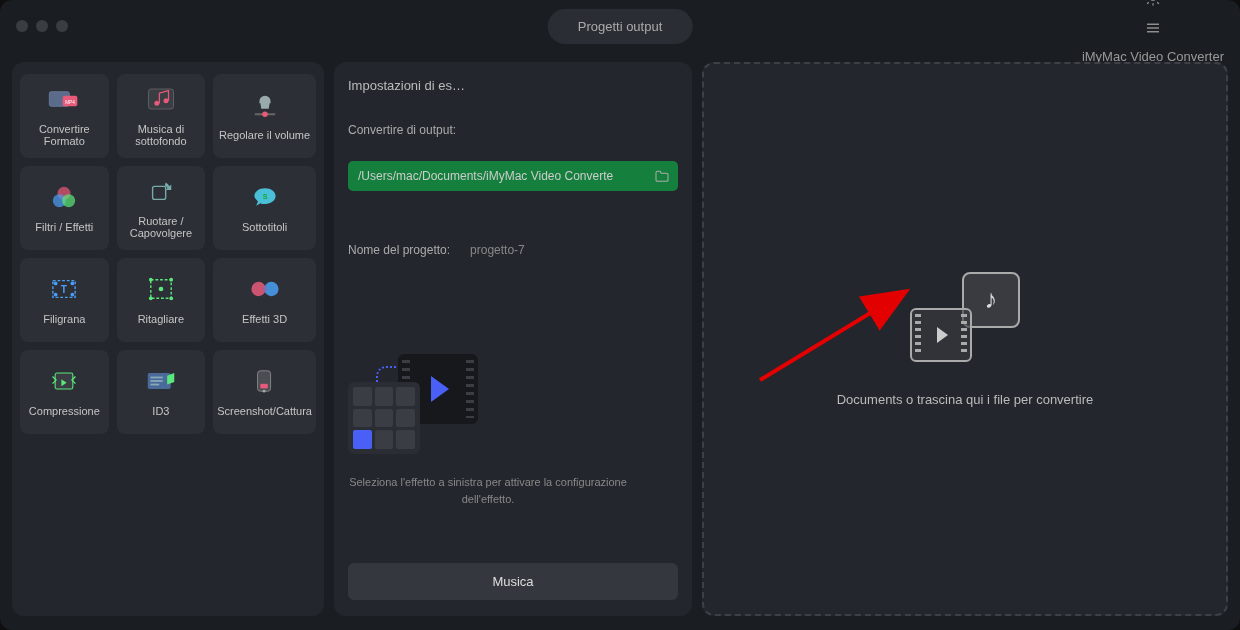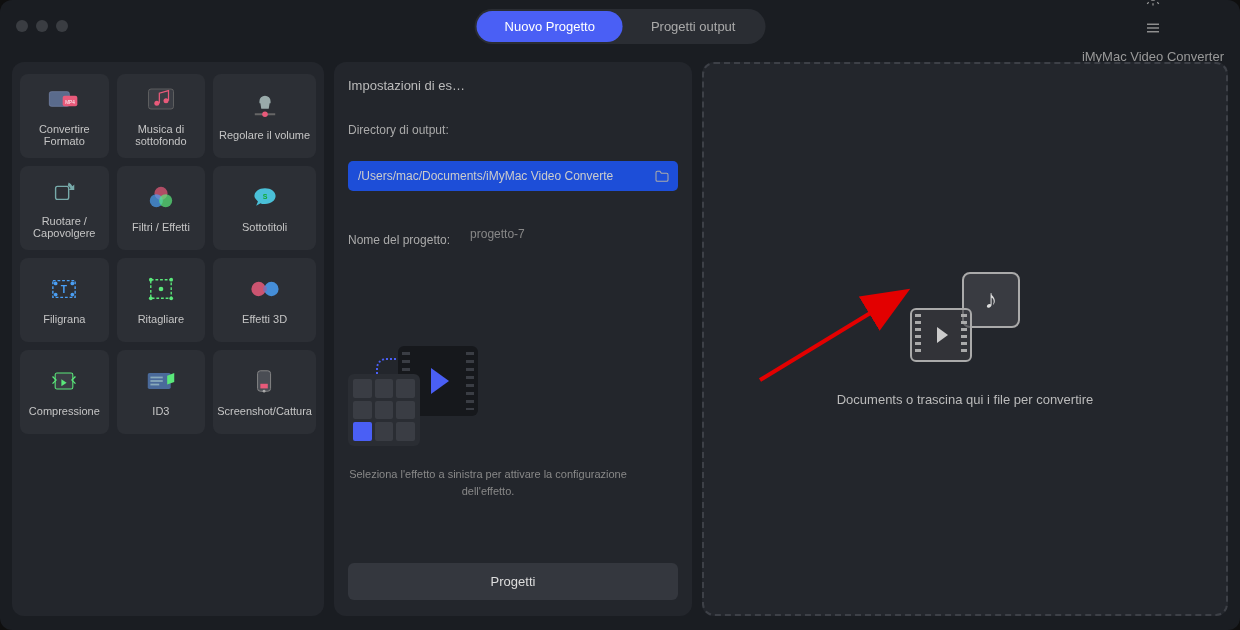--- a/index.html
+++ b/index.html
@@ -15,23 +15,23 @@
 .header-icon { width: 18px; height: 18px; display: flex; align-items: center; justify-content: center; cursor: pointer; }
 .app-logo { width: 18px; height: 18px; border-radius: 50%; background: #555; display: flex; align-items: center; justify-content: center; font-size: 8px; }
 .content { flex: 1; display: flex; gap: 10px; padding: 10px 12px 14px; min-height: 0; }
 .sidebar { width: 312px; background: #23262c; border-radius: 12px; padding: 12px 8px; overflow-y: auto; }
 .tools-grid { display: grid; grid-template-columns: 1fr 1fr 1fr; gap: 8px; }
 .tool { background: #2c2f35; border-radius: 8px; height: 84px; display: flex; flex-direction: column; align-items: center; justify-content: center; gap: 10px; cursor: pointer; color: #c5c5c5; font-size: 11px; text-align: center; padding: 4px; }
 .tool-icon { width: 32px; height: 28px; display: flex; align-items: center; justify-content: center; }
 .center-panel { width: 358px; background: #23262c; border-radius: 12px; padding: 16px 14px; display: flex; flex-direction: column; color: #c5c5c5; gap: 16px; }
 .center-title { font-size: 13px; margin-bottom: 14px; color: #bbb; }
 .form-label { font-size: 12px; color: #aaa; margin-bottom: 8px; }
-.path-input { background: #1d4ed8; border-radius: 5px; padding: 8px 32px 8px 10px; font-size: 12px; color: #ccc; margin-bottom: 14px; position: relative; white-space: nowrap; overflow: hidden; }
+.path-input { background: #15803d; border-radius: 5px; padding: 8px 32px 8px 10px; font-size: 12px; color: #ccc; margin-bottom: 30px; position: relative; white-space: nowrap; overflow: hidden; }
 .folder-btn { position: absolute; right: 8px; top: 50%; transform: translateY(-50%); cursor: pointer; }
-.project-row { display: flex; align-items: flex-end; gap: 12px; margin-bottom: 35px; }
+.project-row { display: flex; align-items: center; gap: 12px; margin-bottom: 35px; }
 .project-input { background: transparent; border: none; color: #888; font-size: 12px; padding: 6px 8px; outline: none; flex: 1; }
 .preview-area { flex: 1; display: flex; flex-direction: column; align-items: flex-start; justify-content: center; gap: 20px; }
 .preview-image { width: 130px; height: 100px; position: relative; }
 .grid-box { position: absolute; left: 0; bottom: 0; width: 72px; height: 72px; background: #2a2d33; border-radius: 6px; display: grid; grid-template-columns: repeat(3,1fr); grid-template-rows: repeat(3,1fr); gap: 3px; padding: 5px; }
 .grid-cell { background: #3a3d44; border-radius: 2px; }
 .grid-cell.active { background: #4a5ff5; }
 .video-box { position: absolute; right: 0; top: 0; width: 80px; height: 70px; background: #16181c; border-radius: 6px; display: flex; align-items: center; justify-content: center; }
 .play-triangle { width: 0; height: 0; border-left: 18px solid #4a5ff5; border-top: 13px solid transparent; border-bottom: 13px solid transparent; margin-left: 4px; }
 .video-box::before, .video-box::after { content: ''; position: absolute; top: 6px; bottom: 6px; width: 8px; background: repeating-linear-gradient(to bottom, #3a3d44 0 3px, transparent 3px 8px); }
 .video-box::before { left: 4px; }
@@ -54,21 +54,20 @@
 <body>
 
 <div class="window">
   <div class="titlebar">
     <div class="traffic-lights">
       <div class="traffic-light"></div>
       <div class="traffic-light"></div>
       <div class="traffic-light"></div>
     </div>
     <div class="tabs">
-      <div class="tab active">Nuovo Progetto</div>
       <div class="tab">Progetti output</div>
     </div>
     <div class="header-right">
       <div class="header-icon">
         <svg width="18" height="18" viewBox="0 0 24 24" fill="none" stroke="#999" stroke-width="1.6">
             <circle cx="12" cy="12" r="10"></circle>
             <circle cx="12" cy="9" r="3.2"></circle>
             <path d="M6 19c1-3 4-4 6-4s5 1 6 4"></path>
           </svg>
       </div>
@@ -120,35 +119,35 @@
                 <path d="M15 4a6 6 0 016 6v2h-12v-2a6 6 0 016-6z M10 12h10l-1 6h-8z" fill="#9aa"></path>
                 <line x1="4" y1="24" x2="26" y2="24" stroke="#666" stroke-width="2"></line>
                 <circle cx="15" cy="24" r="3" fill="#e85a7a"></circle>
               </svg>
             </div>
             <span>Regolare il volume</span>
           </div>
           <div class="tool">
             <div class="tool-icon">
               <svg width="28" height="28" viewBox="0 0 30 30">
-                <rect x="6" y="10" width="14" height="14" rx="2" fill="none" stroke="#7aa" stroke-width="1.5"></rect>
-                <path d="M20 6a10 10 0 014 4l2-2v6h-6l2-2a7 7 0 00-3-3z" fill="#7aa"></path>
-              </svg>
-            </div>
-            <span>Ruotare / Capovolgere</span>
-          </div>
-          <div class="tool">
-            <div class="tool-icon">
-              <svg width="28" height="28" viewBox="0 0 30 30">
                 <circle cx="15" cy="11" r="7" fill="#e85a7a" opacity=".7"></circle>
                 <circle cx="10" cy="19" r="7" fill="#4a9ff5" opacity=".7"></circle>
                 <circle cx="20" cy="19" r="7" fill="#5ae87a" opacity=".7"></circle>
               </svg>
             </div>
             <span>Filtri / Effetti</span>
+          </div>
+          <div class="tool">
+            <div class="tool-icon">
+              <svg width="28" height="28" viewBox="0 0 30 30">
+                <rect x="6" y="10" width="14" height="14" rx="2" fill="none" stroke="#7aa" stroke-width="1.5"></rect>
+                <path d="M20 6a10 10 0 014 4l2-2v6h-6l2-2a7 7 0 00-3-3z" fill="#7aa"></path>
+              </svg>
+            </div>
+            <span>Ruotare / Capovolgere</span>
           </div>
           <div class="tool">
             <div class="tool-icon">
               <svg width="30" height="26" viewBox="0 0 34 28">
                 <path d="M17 4c7 0 12 4 12 9s-5 9-12 9c-2 0-4 0-5-1l-5 3 2-5c-2-2-4-4-4-6 0-5 5-9 12-9z" fill="#4ac0d8"></path>
                 <text x="17" y="16" font-size="8" fill="#1a3" text-anchor="middle" font-weight="bold">S</text>
               </svg>
             </div>
             <span>Sottotitoli</span>
           </div>
@@ -218,21 +217,21 @@
                 <circle cx="14" cy="25" r="1.5" fill="#aaa"></circle>
               </svg>
             </div>
             <span>Screenshot/Cattura</span>
           </div>
         </div>
     </div>
 
     <div class="center-panel">
       <div class="center-title">Impostazioni di es…</div>
-      <div class="form-label">Directory di output:</div>
+      <div class="form-label">Convertire di output:</div>
       <div class="path-input">
         <span>/Users/mac/Documents/iMyMac Video Converte</span>
         <span class="folder-btn">
           <svg width="16" height="14" viewBox="0 0 24 20" fill="none" stroke="#aaa" stroke-width="1.6">
               <path d="M3 5a2 2 0 012-2h4l2 3h8a2 2 0 012 2v8a2 2 0 01-2 2H5a2 2 0 01-2-2V5z"></path>
             </svg>
         </span>
       </div>
       <div class="project-row">
         <span class="form-label" style="margin:0">Nome del progetto:</span>
@@ -253,21 +252,21 @@
               <div class="grid-cell"></div>
               <div class="grid-cell"></div>
             <div class="grid-cell active"></div>
               <div class="grid-cell"></div>
               <div class="grid-cell"></div>
           </div>
         </div>
         <div class="preview-text">Seleziona l'effetto a sinistra per attivare la configurazione dell'effetto.</div>
       </div>
 
-      <div class="export-btn">Progetti</div>
+      <div class="export-btn">Musica</div>
     </div>
 
     <div class="drop-panel">
       <div class="drop-icon-group">
         <div class="music-tile">♪</div>
         <div class="video-tile">
             <div class="small-play"></div>
           </div>
       </div>
       <div>Documents o trascina qui i file per convertire</div>

